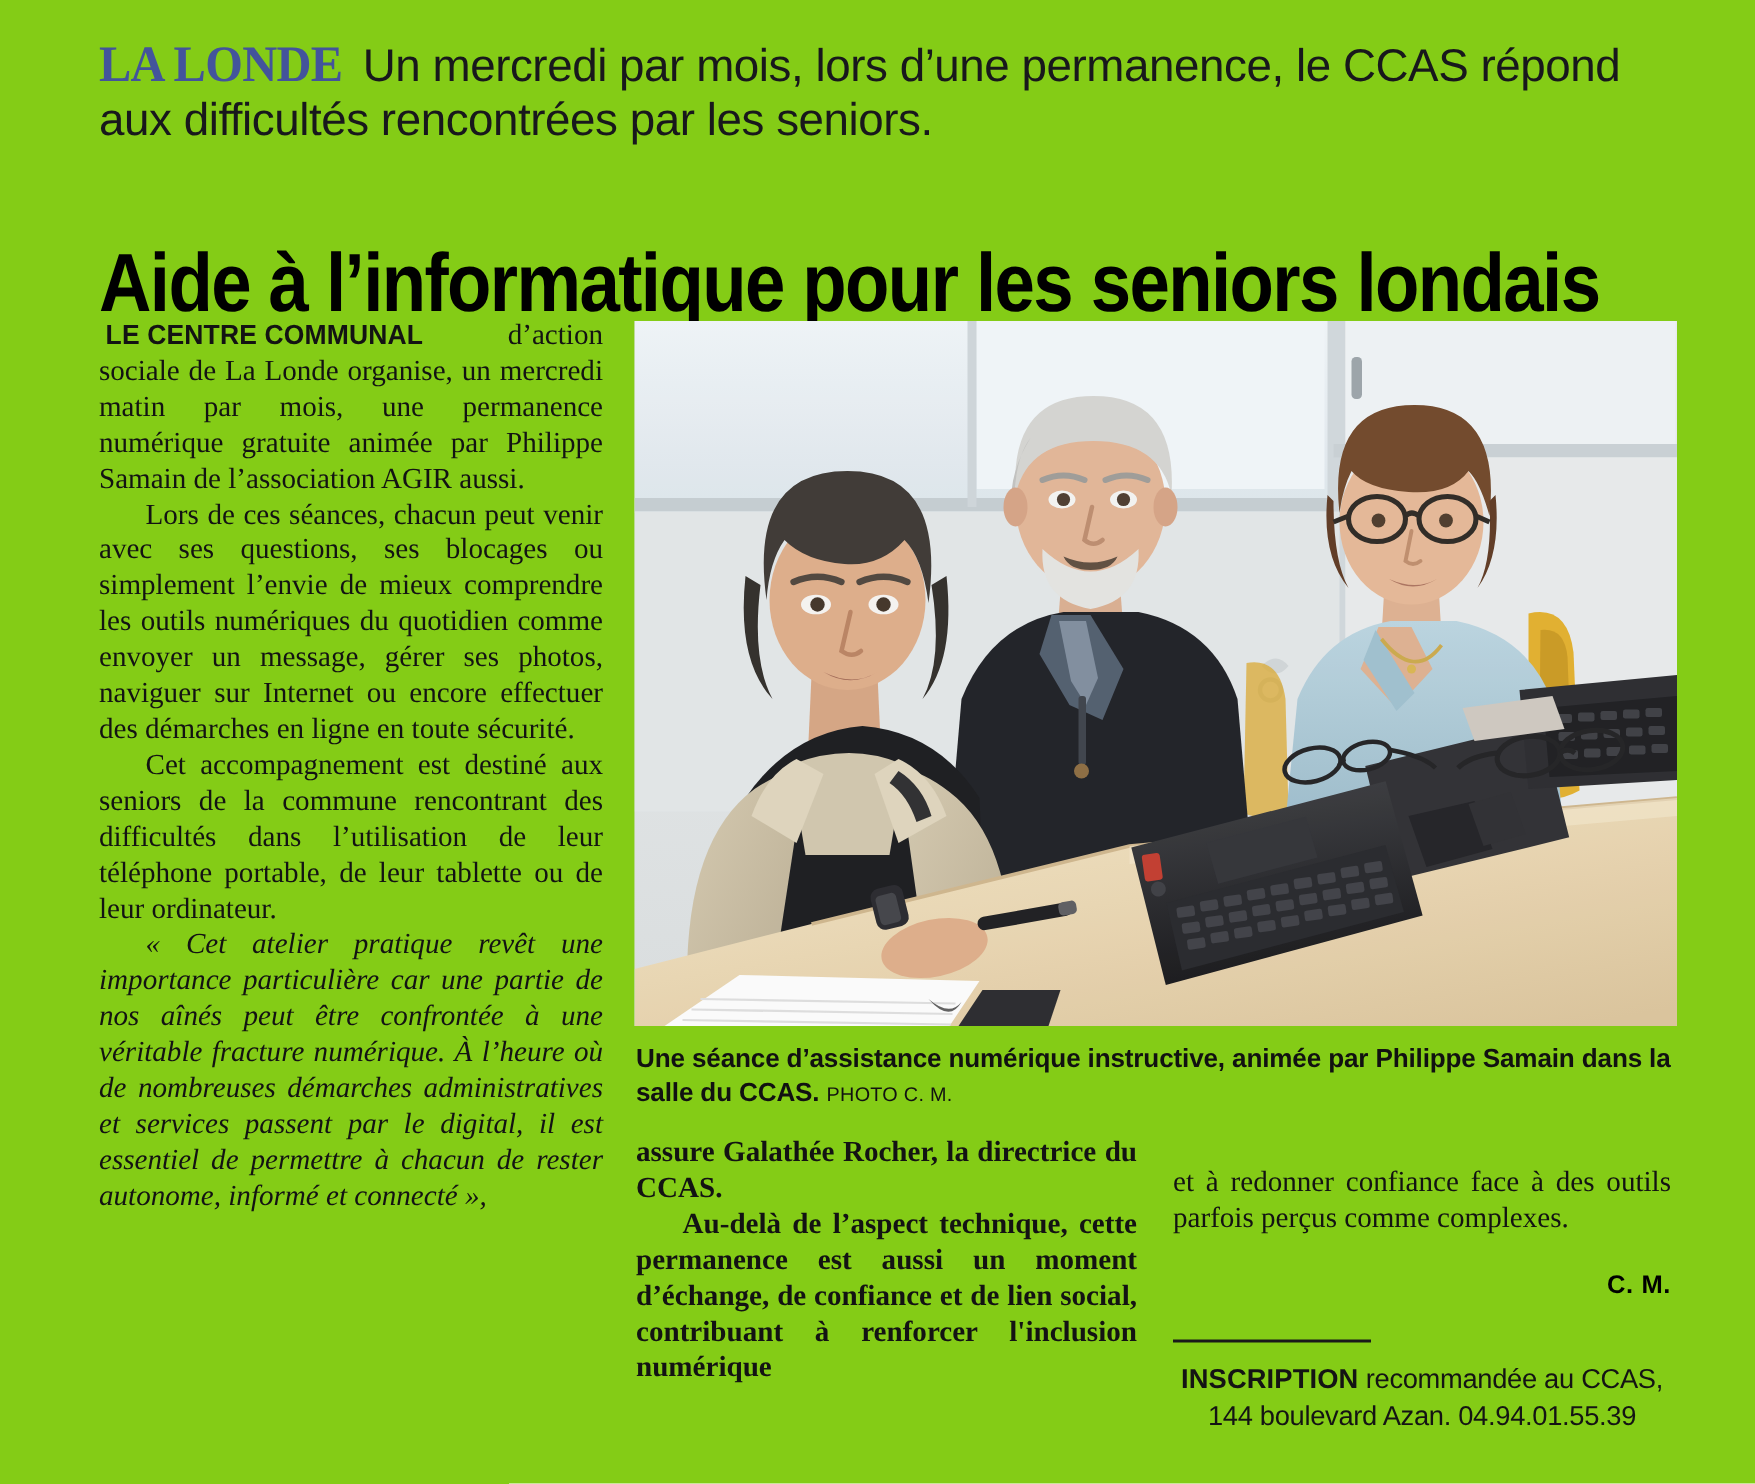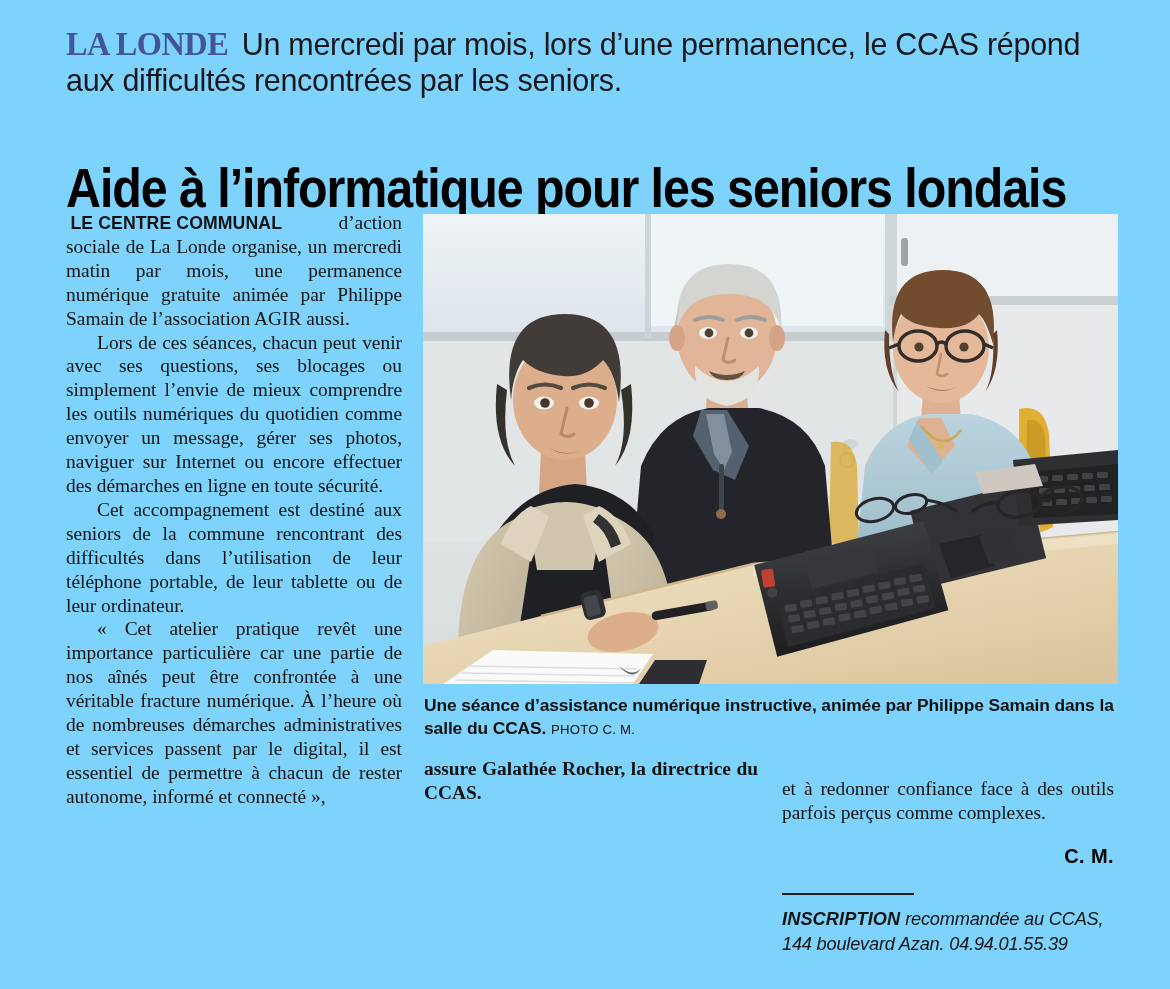--- a/index.html
+++ b/index.html
@@ -11,21 +11,21 @@
     width: 1170px;
     height: 989px;
     overflow: hidden;
     font-family: "Liberation Serif", serif;
     color: #111111;
   }
   .page {
     position: relative;
     width: 1170px;
     height: 989px;
-    background: #7dd3fc;
+    background: #84cc16;
   }
 
   
   .kicker {
     position: absolute;
     left: 66px;
     top: 26px;
     width: 1020px;
     font-family: "Liberation Sans", sans-serif;
     font-size: 30.5px;
@@ -70,20 +70,21 @@
     font-size: 19.4px;
     line-height: 23.9px;
     text-align: justify;
     color: #131313;
     -webkit-hyphens: none;
     hyphens: none;
   }
   .col p { margin: 0; }
   .col p.indent { text-indent: 1.6em; }
   .col p.quote {
+    font-style: italic;
     text-indent: 1.6em;
   }
   .leadin {
     font-family: "Liberation Sans", sans-serif;
     font-weight: bold;
     font-size: 18.4px;
     letter-spacing: 0.1px;
     transform: scaleX(0.96);
     display: inline-block;
   }
@@ -135,39 +136,38 @@
     font-weight: normal;
     font-size: 13.2px;
     letter-spacing: 0.2px;
   }
 
   
   .signature {
     text-align: right;
     font-family: "Liberation Sans", sans-serif;
     font-weight: bold;
-    font-size: 20px;
+    font-size: 17px;
     letter-spacing: 0.4px;
     margin-top: 20px;
     color: #000;
   }
   .rule {
     width: 132px;
     height: 2px;
     background: #1a1a1a;
     margin: 24px 0 12px 0;
   }
   .footnote {
     font-family: "Liberation Sans", sans-serif;
     font-size: 18.2px;
     line-height: 25px;
     letter-spacing: -0.2px;
     color: #141414;
-    text-align: left;
-    font-style: italic;
+    text-align: center;
   }
   .footnote .fn-lead {
     font-weight: bold;
     letter-spacing: 0.1px;
   }
 </style>
 </head>
 <body>
 
 <div class="page">
@@ -445,20 +445,21 @@
 
   <div class="col" id="col1">
     <p><span class="leadin">LE CENTRE COMMUNAL</span><span> d’action sociale de La Londe organise, un mercredi matin par mois, une permanence numérique gratuite animée par Philippe Samain de l’association AGIR aussi.</span></p>
     <p class="indent">Lors de ces séances, chacun peut venir avec ses questions, ses blocages ou simplement l’envie de mieux comprendre les outils numériques du quotidien comme envoyer un message, gérer ses photos, naviguer sur Internet ou encore effectuer des démarches en ligne en toute sécurité.</p>
     <p class="indent">Cet accompagnement est destiné aux seniors de la commune rencontrant des difficultés dans l’utilisation de leur téléphone portable, de leur tablette ou de leur ordinateur.</p>
     <p class="quote">« Cet atelier pratique revêt une importance particulière car une partie de nos aînés peut être confrontée à une véritable fracture numérique. À l’heure où de nombreuses démarches administratives et services passent par le digital, il est essentiel de permettre à chacun de rester autonome, informé et connecté »,</p>
   </div>
 
   <div class="col" id="col2">
     <p>assure Galathée Rocher, la directrice du CCAS.</p>
+    <p class="indent">Au-delà de l’aspect technique, cette permanence est aussi un moment d’échange, de confiance et de lien social, contribuant à renforcer l'inclusion numérique</p>
   </div>
 
   <div class="col" id="col3">
     <p>et à redonner confiance face à des outils parfois perçus comme complexes.</p>
     <div class="signature">C. M.</div>
     <div class="rule"></div>
     <div class="footnote"><span class="fn-lead">INSCRIPTION</span><span> recommandée au CCAS, 144 boulevard Azan. 04.94.01.55.39</span></div>
   </div>
 
 </div>

